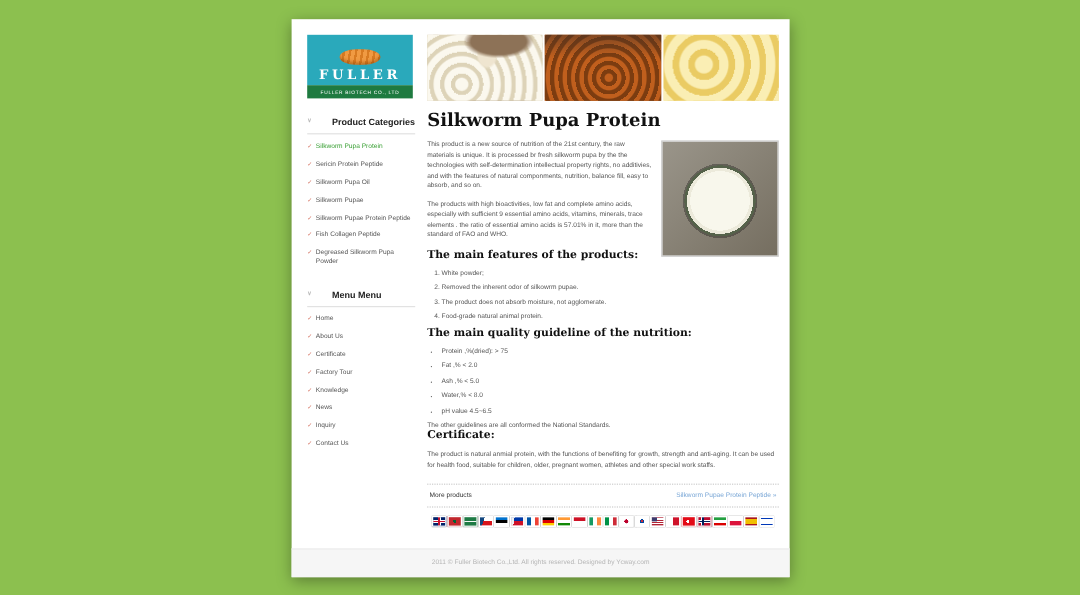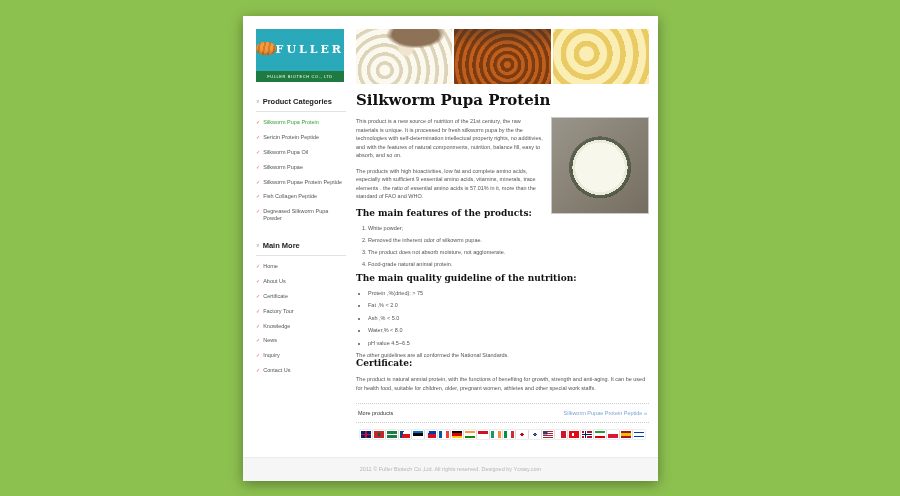--- a/index.html
+++ b/index.html
@@ -7,27 +7,27 @@
     width:900px;height:496px;position:relative;overflow:hidden;
     font-family:"Liberation Sans", sans-serif;
   }
   .page{
     position:absolute;left:243px;top:16px;width:415px;height:465px;
     background:#ffffff;box-shadow:0 3px 12px rgba(0,0,0,.35);
   }
   
   .sidebar{position:absolute;left:13px;top:13px;width:90px;}
   .logo{width:88px;height:53px;cursor:pointer;}
-  .logo-top{height:42px;display:flex;flex-direction:row;align-items:center;justify-content:flex-end;padding-bottom:2px;box-sizing:border-box;}
+  .logo-top{height:42px;display:flex;flex-direction:column;align-items:center;justify-content:flex-end;padding-bottom:2px;box-sizing:border-box;}
   .pupa{width:34px;height:13px;border-radius:50% 50% 50% 50%/60% 60% 60% 60%;
     background:repeating-linear-gradient(100deg,#f09a42 0 3px,#d87b22 3px 5px);
     box-shadow:inset 0 -2px 3px rgba(120,60,0,.45);margin-bottom:2px;}
   .logo-brand{color:#fff;font-family:"DejaVu Serif",serif;font-weight:bold;font-size:11px;letter-spacing:3px;}
   .logo-bar{height:11px;color:#fff;font-size:4px;letter-spacing:.6px;text-align:center;line-height:11px;}
-  .side-heading{display:flex;align-items:center;gap:3px;font-size:7.5px;font-weight:bold;color:#222;
+  .side-heading{display:flex;align-items:center;gap:17px;font-size:7.5px;font-weight:bold;color:#222;
     border-bottom:1px solid #e2e2e2;padding:3px 0 5px;margin-top:12px;}
   .chev{color:#b9b9b9;font-size:5px;line-height:1;}
   .side-list{margin:3px 0 0;padding:0;list-style:none;}
   .side-item{display:flex;gap:3px;padding:4px 0;font-size:5.5px;color:#555;line-height:1.25;cursor:pointer;}
   .check{color:#d4705e;font-size:5px;line-height:1.2;flex:0 0 auto;}
   .side-item.active span.lbl{color:#3aa035;}
   
   .main{position:absolute;left:113px;top:13px;width:293px;}
   .banner{display:flex;gap:2px;height:55px;margin-bottom:7px;}
   .banner-img{flex:1;}
@@ -101,21 +101,21 @@
         </li>
 
         <li class="side-item" title="Degreased Silkworm Pupa Powder">
           <span class="check">✓</span>
           <span class="lbl">Degreased Silkworm Pupa Powder</span>
         </li>
       </ul>
 
     <div class="side-heading">
       <span class="chev">∨</span>
-      <span>Main More</span>
+      <span>Menu Menu</span>
     </div>
     <ul class="side-list">
 
         <li class="side-item" title="Home">
           <span class="check">✓</span>
           <span class="lbl">Home</span>
         </li>
 
         <li class="side-item" title="About Us">
           <span class="check">✓</span>

